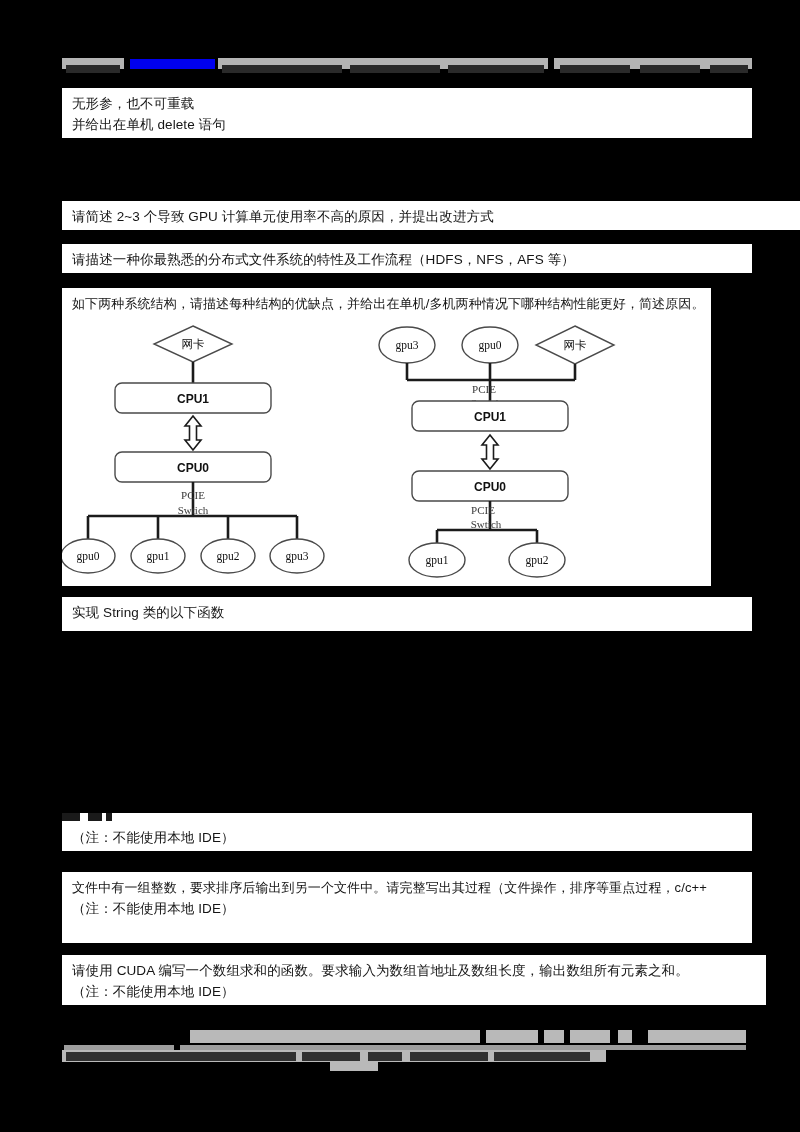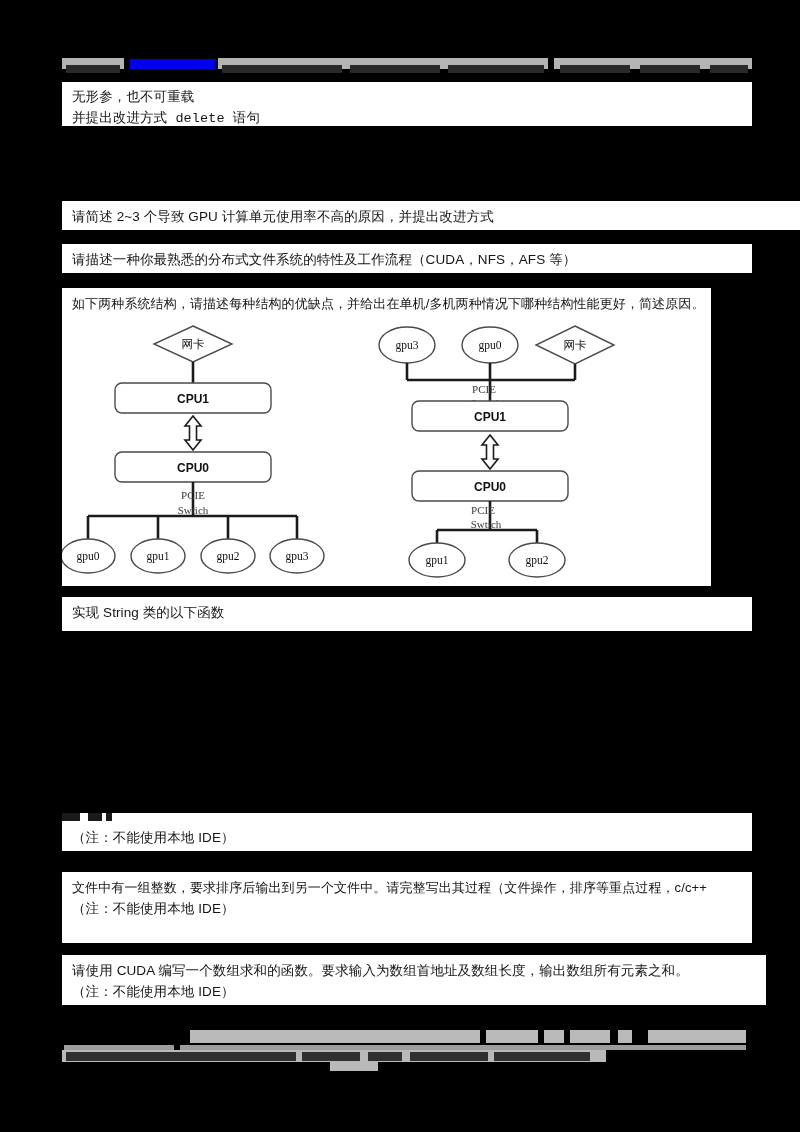--- a/index.html
+++ b/index.html
@@ -51,37 +51,37 @@
       <span class="bn-noise" style="left:4px;width:54px;"></span>
       <span class="bn-noise" style="left:160px;width:120px;"></span>
       <span class="bn-noise" style="left:288px;width:90px;"></span>
       <span class="bn-noise" style="left:386px;width:96px;"></span>
       <span class="bn-noise" style="left:498px;width:70px;"></span>
       <span class="bn-noise" style="left:578px;width:60px;"></span>
       <span class="bn-noise" style="left:648px;width:38px;"></span>
     </div>
   </div>
 
-  <div class="card" style="top:82px;width:690px;height:44px;font-family:Liberation Mono, monospace;">
+  <div class="card" style="top:88px;width:690px;height:50px;">
     <div class="pad">
       <div class="line">无形参，也不可重载</div>
-      <div class="line"><span>并提出改进方式 delete 语句</span></div>
+      <div class="line"><span>并给出在单机 delete 语句</span></div>
     </div>
   </div>
 
 
   <div class="card" style="top:201px;width:776px;height:29px;">
     <div class="pad">
       <div class="line">请简述 2~3 个导致 GPU 计算单元使用率不高的原因，并提出改进方式</div>
     </div>
   </div>
 
   <div class="card" style="top:244px;width:690px;height:29px;">
     <div class="pad">
-      <div class="line">请描述一种你最熟悉的分布式文件系统的特性及工作流程（CUDA，NFS，AFS 等）</div>
+      <div class="line">请描述一种你最熟悉的分布式文件系统的特性及工作流程（HDFS，NFS，AFS 等）</div>
     </div>
   </div>
 
   <div class="card" style="top:288px;width:649px;height:298px;">
     <div class="pad">
       <div class="line" style="font-size:13px;">如下两种系统结构，请描述每种结构的优缺点，并给出在单机/多机两种情况下哪种结构性能更好，简述原因。</div>
     </div>
 
     <svg width="690" height="262" viewBox="0 0 690 262">
       <defs>

